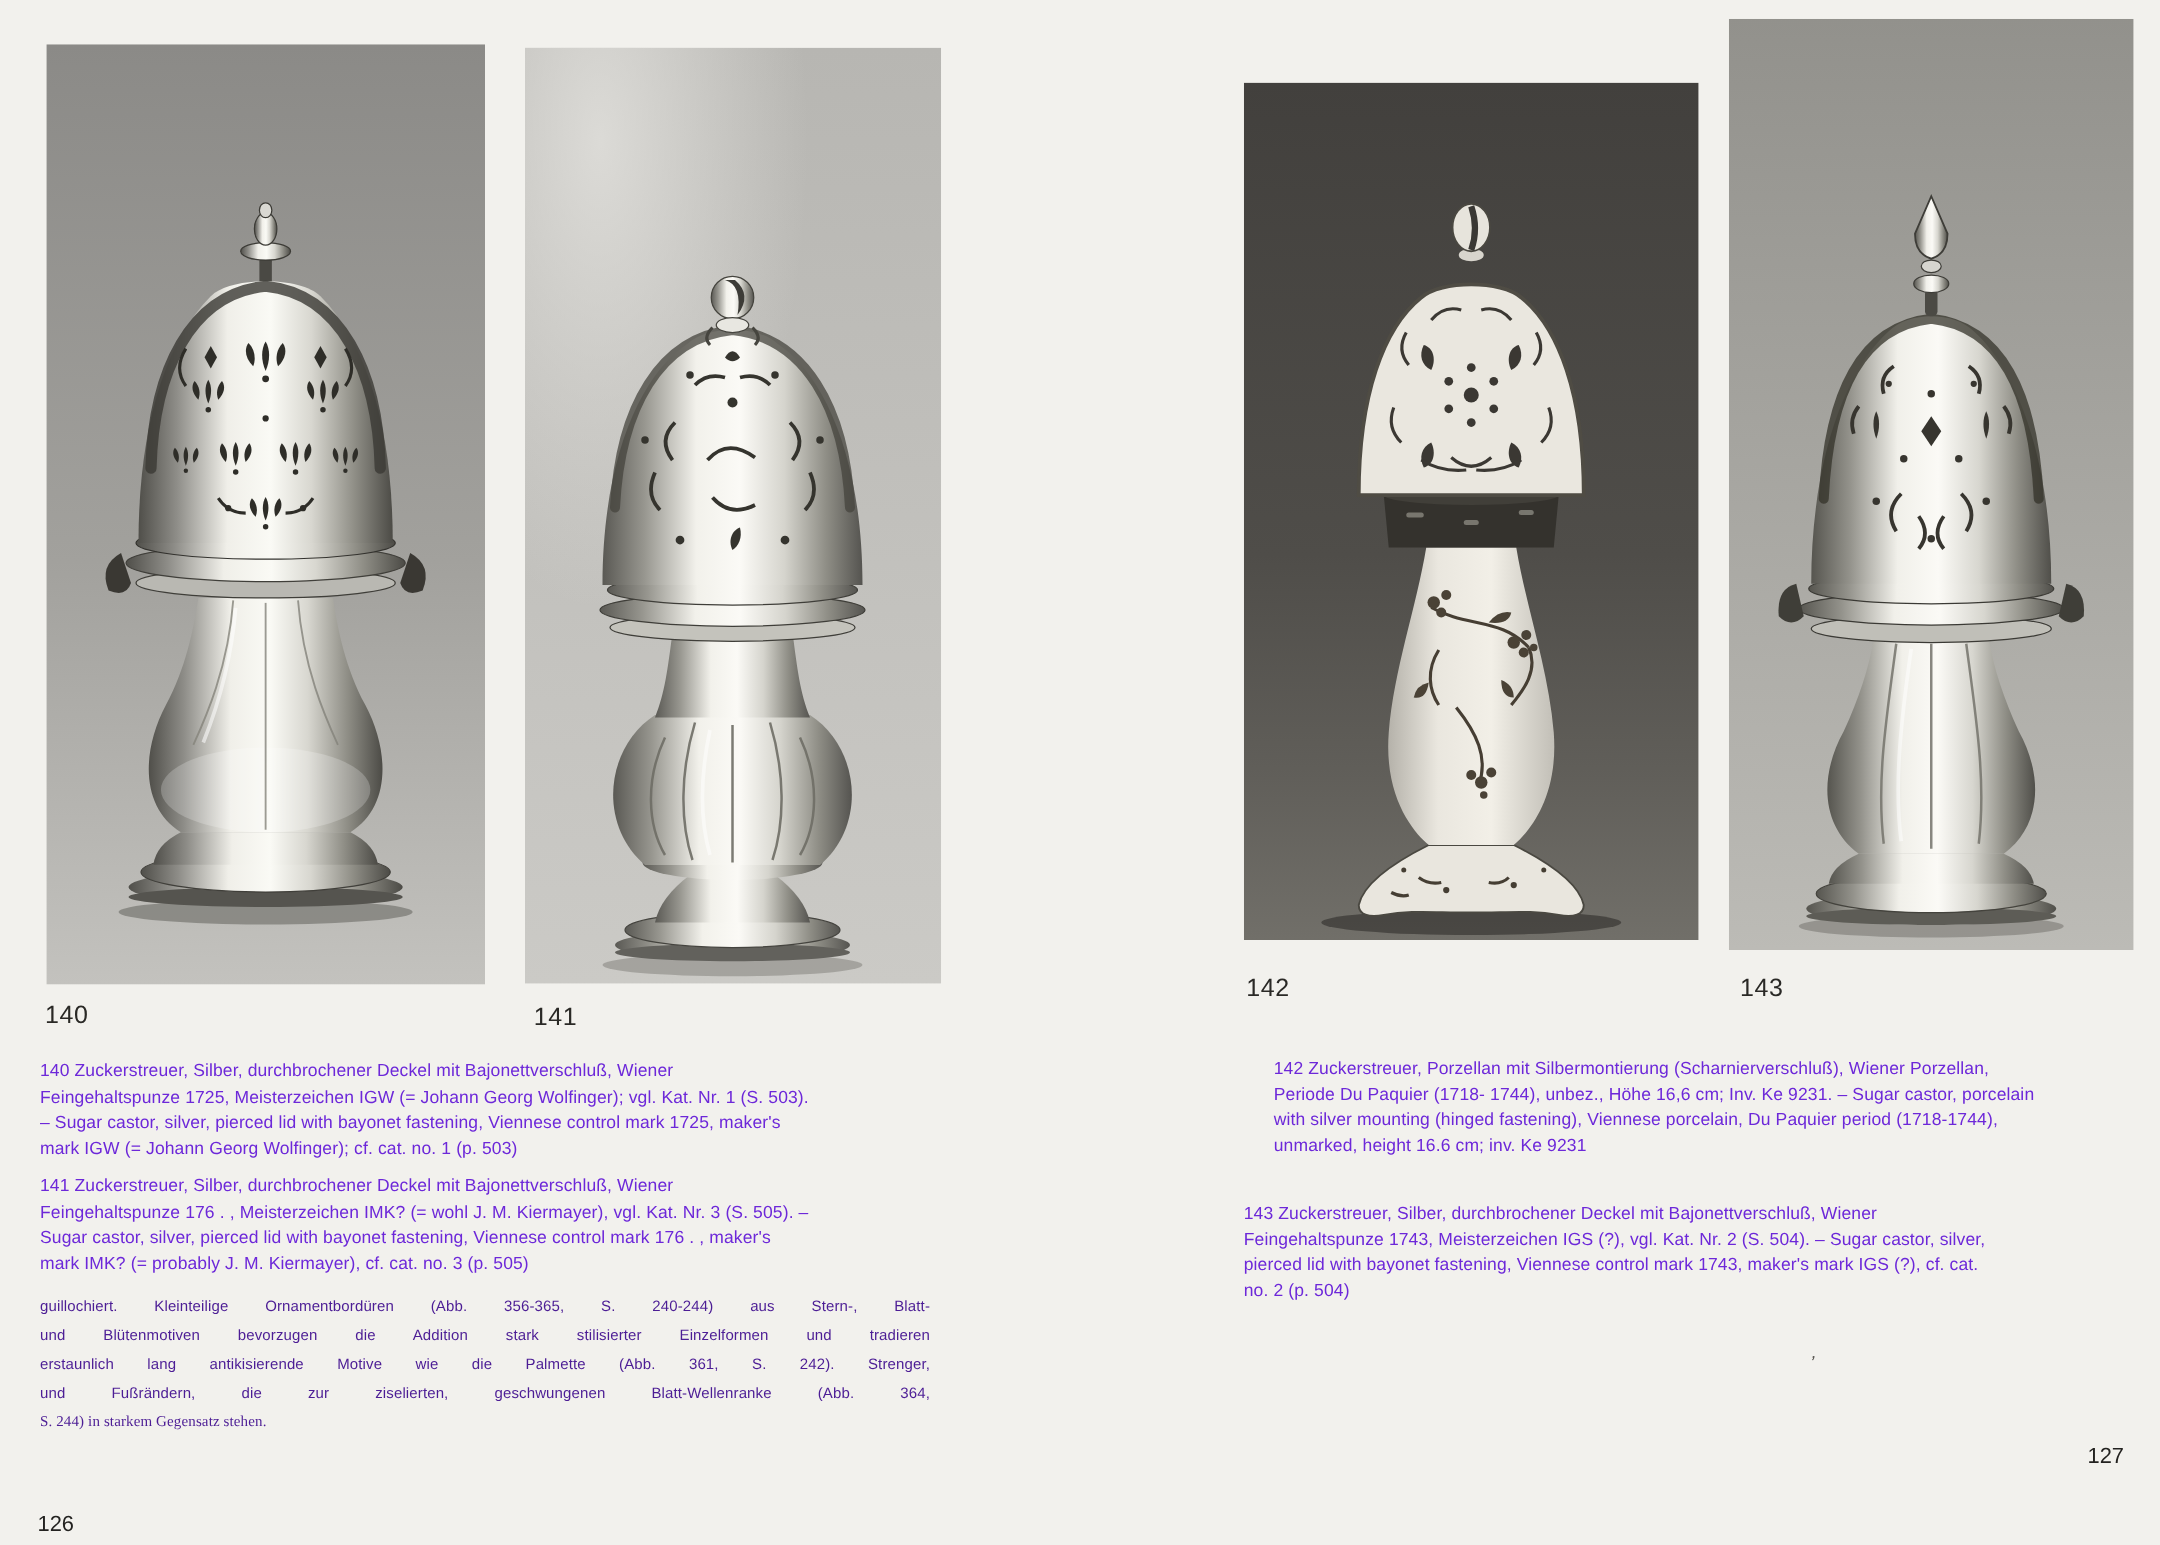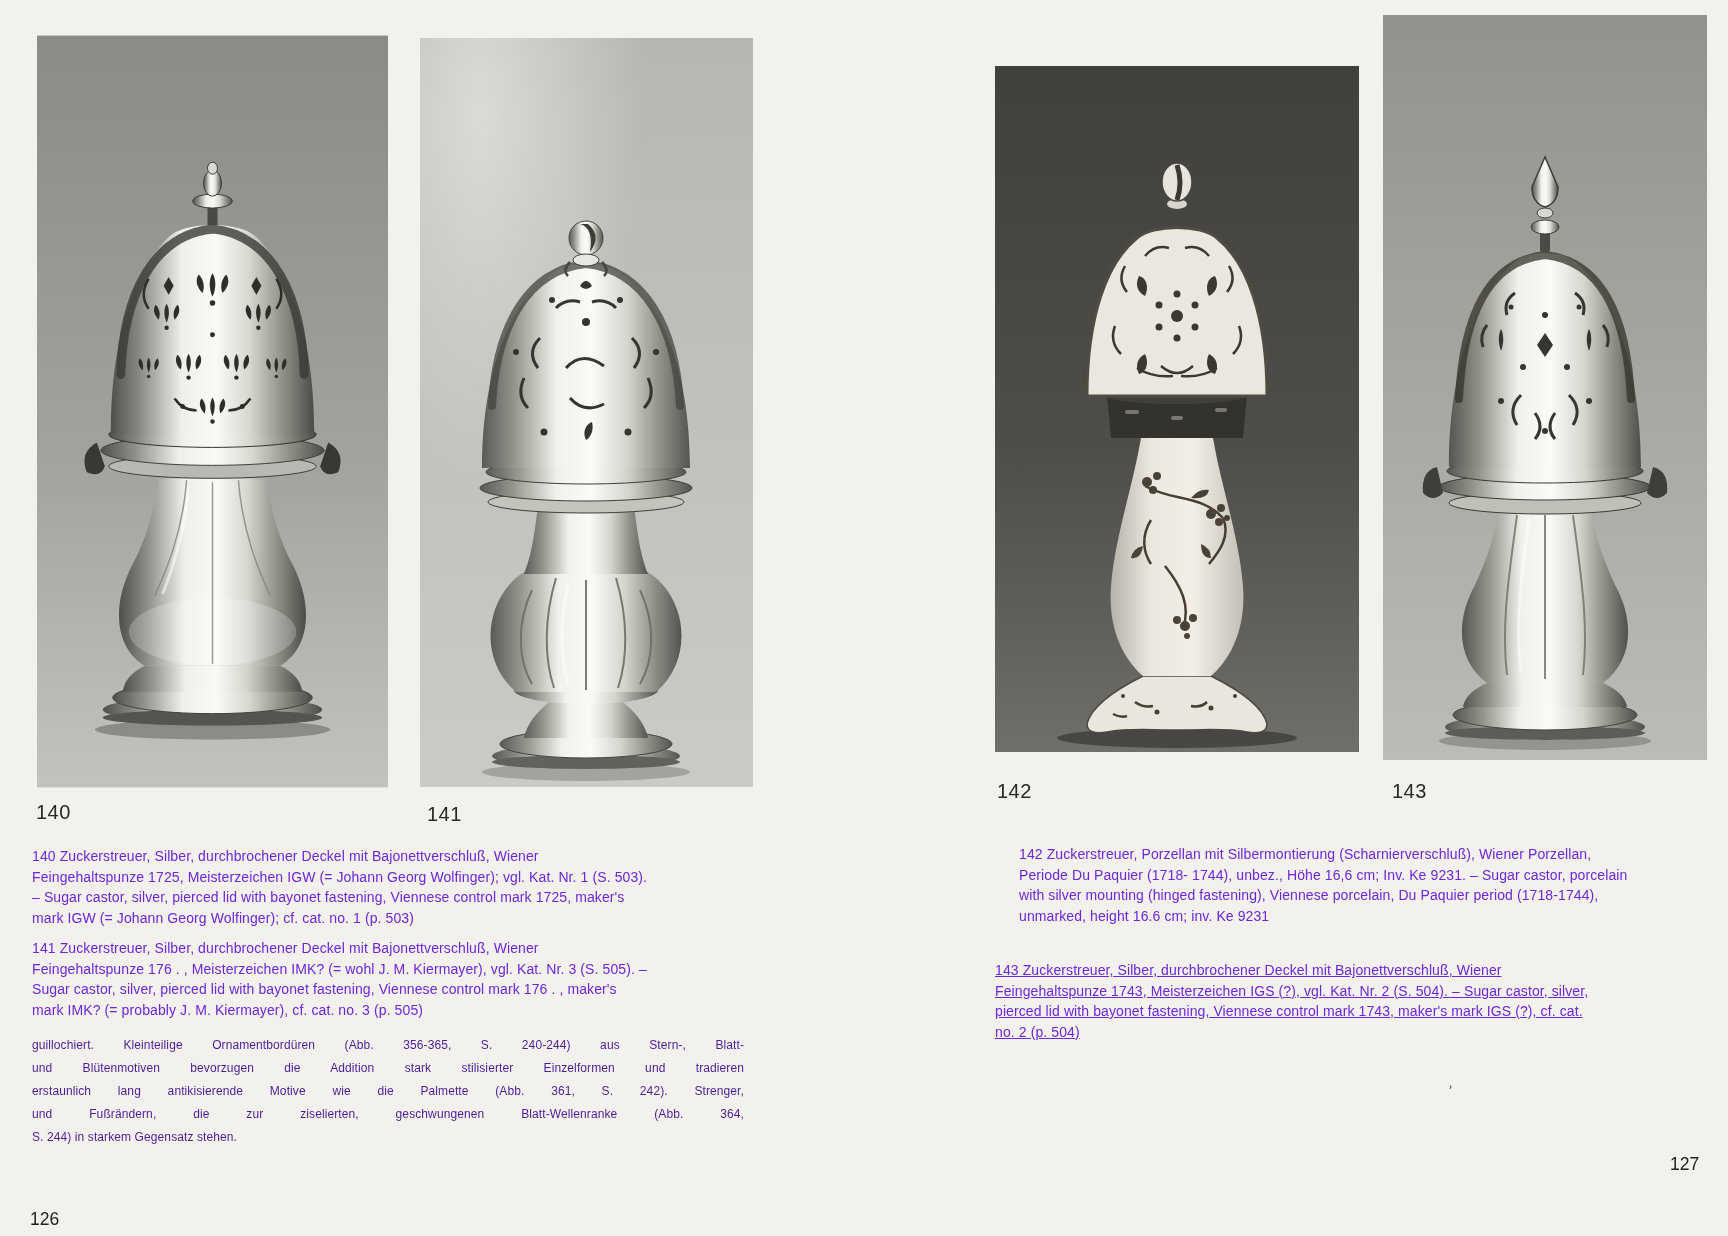--- a/index.html
+++ b/index.html
@@ -14,21 +14,21 @@
   .fig-label{position:absolute;font-size:20px;color:#2a2926;letter-spacing:.5px;}
   .caption{
     position:absolute;font-size:14px;line-height:20.5px;color:#6d28d9;
     white-space:pre-line;letter-spacing:.1px;
   }
   .bodytext{
     position:absolute;font-size:12px;line-height:23px;color:#4c1d95;
     letter-spacing:.1px;
   }
   .jline{text-align:justify;text-align-last:justify;}
-  .jline:last-child{text-align-last:left;}
+  .jline:last-child{text-align-last:left;font-family:Liberation Serif, serif;}
   .pagenum{position:absolute;font-size:17.5px;color:#232220;}
   .artifact{position:absolute;font-size:15px;color:#55534f;transform:rotate(12deg);}
 </style>
 </head>
 <body>
 
 <div class="spread">
 
   <div class="photo" style="left:37px;top:35px;width:351px;height:753px;" aria-label="Sugar caster, silver, pierced bell-shaped lid with finial, baluster body on stepped foot">
     <svg width="351" height="753" viewBox="0 0 352 754">
@@ -380,21 +380,21 @@
     </svg>
   </div>
 
   <div class="fig-label" style="left:997px;top:780px;">142</div>
   <div class="fig-label" style="left:1392px;top:780px;">143</div>
 
   <div class="caption" style="left:1019px;top:844px;width:715px;">142   Zuckerstreuer, Porzellan mit Silbermontierung (Scharnierverschluß), Wiener Porzellan,
 Periode Du Paquier (1718- 1744), unbez., Höhe 16,6 cm; Inv. Ke 9231. – Sugar castor, porcelain
 with silver mounting (hinged fastening), Viennese porcelain, Du Paquier period (1718-1744),
 unmarked, height 16.6 cm; inv. Ke 9231</div>
-  <div class="caption" style="left:995px;top:960px;width:715px;text-decoration:underline;">143   Zuckerstreuer, Silber, durchbrochener Deckel mit Bajonettverschluß, Wiener
+  <div class="caption" style="left:995px;top:960px;width:715px;">143   Zuckerstreuer, Silber, durchbrochener Deckel mit Bajonettverschluß, Wiener
 Feingehaltspunze 1743, Meisterzeichen IGS (?), vgl. Kat. Nr. 2 (S. 504). – Sugar castor, silver,
 pierced lid with bayonet fastening, Viennese control mark 1743, maker's mark IGS (?), cf. cat.
 no. 2 (p. 504)</div>
 
   <div class="artifact" style="left:1448px;top:1082px;">’</div>
 
   <div class="pagenum" style="left:1670px;top:1154px;">127</div>
 
 </div>
 

